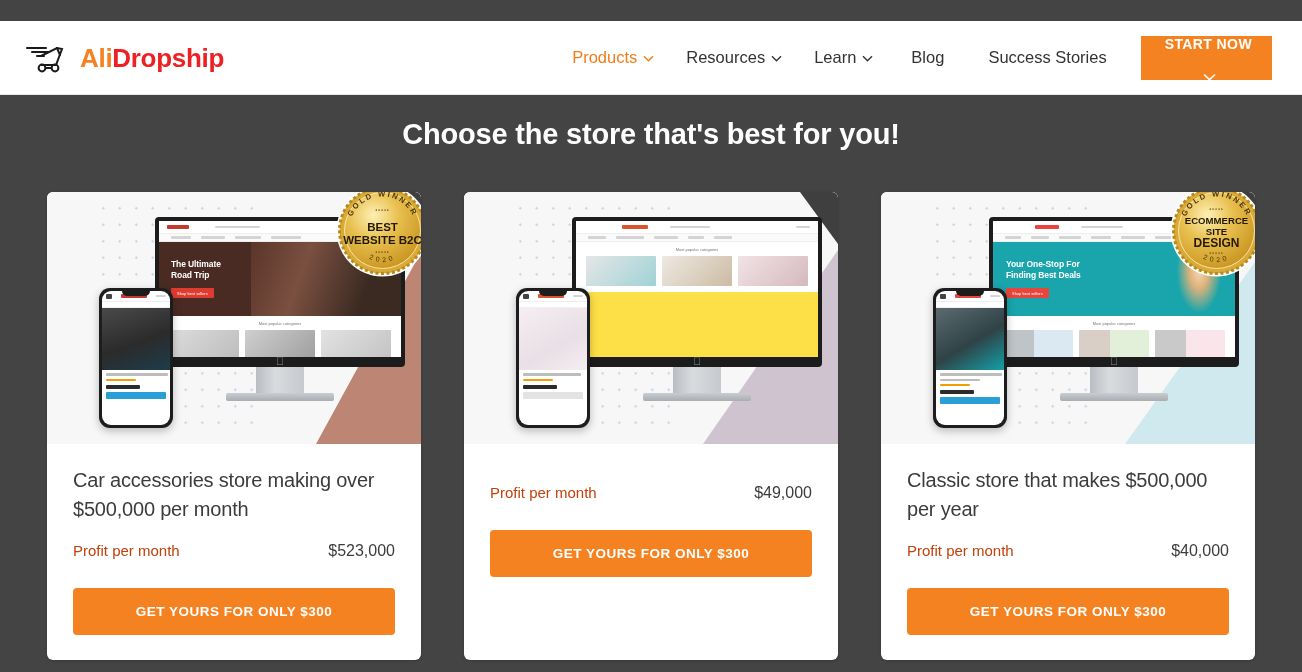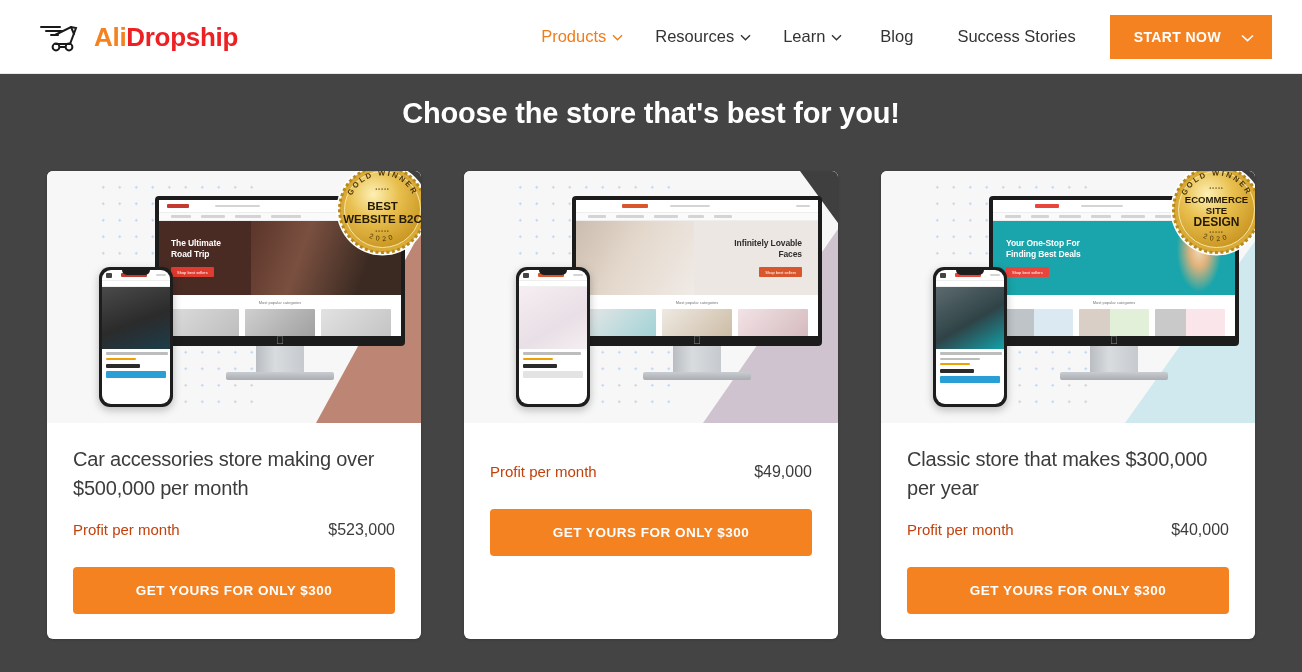--- a/index.html
+++ b/index.html
@@ -9,23 +9,24 @@
     background: #444444;
     -webkit-font-smoothing: antialiased;
   }
 
   
   .header {
     height: 74px;
     background: #ffffff;
     display: flex;
     align-items: center;
-    padding: 0 30px 0 38px;
+    padding: 0 30px 0 24px;
     position: relative;
     border-bottom: 1px solid #e8e8e8;
+    margin-top: 21px;
   }
   .logo-wrap { display: flex; align-items: center; gap: 10px; }
   .cart-icon { width: 46px; height: 30px; display: block; }
   .logo-text {
     font-size: 26px;
     font-weight: bold;
     letter-spacing: -0.3px;
     line-height: 1;
     white-space: nowrap;
   }
@@ -65,20 +66,21 @@
     font-weight: bold;
     letter-spacing: 0.4px;
     height: 44px;
     display: flex;
     align-items: center;
     gap: 20px;
     padding: 0 20px 0 24px;
     cursor: pointer;
     border: none;
     font-family: inherit;
+    flex-direction: column;
   }
 
   
   .stage {
     height: 598px;
     background: #444444;
     padding-top: 0;
     position: relative;
   }
   .page-title {
@@ -465,30 +467,20 @@
                 <div class="mini" style="width:26px;background:#d9552c;height:4px;margin-left:38px"></div>
                 <div class="mini" style="width:40px;margin-left:18px"></div>
                 <div class="mini" style="width:14px;margin-left:auto"></div>
               </div>
               <div class="site-navbar">
                 <div class="mini" style="width:18px"></div>
                 <div class="mini" style="width:28px"></div>
                 <div class="mini" style="width:24px"></div>
                 <div class="mini" style="width:16px"></div>
                 <div class="mini" style="width:18px"></div>
-              </div>
-              <div class="site-hero" style="background:#ece7e3;justify-content:flex-end;padding-right:16px">
-                <div style="position:absolute;left:0;top:0;width:118px;height:100%;background:linear-gradient(120deg,#cbbdae 0%,#e4d8cc 45%,#f0ebe6 100%)"></div>
-                <div class="hero-copy" style="text-align:right">
-                  <div class="hero-h" style="color:#2e2e2e">
-                    <span>Infinitely Lovable</span><br>
-                    <span>Faces</span>
-                  </div>
-                  <div class="hero-btn" style="background:#d9552c">Shop best sellers</div>
-                </div>
               </div>
               <div class="site-cats">
                 <div class="cats-title">Most popular categories</div>
                 <div class="cats-row">
                   <div class="cat-tile" style="background:linear-gradient(135deg,#e6e6e6,#9fd2d6)"></div>
                   <div class="cat-tile" style="background:linear-gradient(135deg,#efe9e2,#cbbba4)"></div>
                   <div class="cat-tile" style="background:linear-gradient(135deg,#f2e3e6,#d4b9bd)"></div>
                 </div>
               </div>
             </div>
@@ -623,21 +615,21 @@
             <text x="46.5" y="63" font-size="12" font-weight="bold" fill="#241a04" text-anchor="middle" font-family="'Liberation Sans',sans-serif">DESIGN</text>
             <text x="46.5" y="70" font-size="3.5" fill="#6b4d10" text-anchor="middle" letter-spacing="0.8" font-family="'Liberation Sans',sans-serif">●●●●●</text>
             <text font-size="7" fill="#4a3508" letter-spacing="3.2" font-family="'Liberation Sans',sans-serif">
               <textPath href="#arc2b" startOffset="50%" text-anchor="middle">2020</textPath>
             </text>
           </svg>
         </div>
       </div>
 
       <div class="card-body">
-        <div class="card-title">Classic store that makes $300,000 per year</div>
+        <div class="card-title">Classic store that makes $500,000 per year</div>
         <div class="profit-row">
           <span class="profit-label">Profit per month</span>
           <span class="profit-value">$40,000</span>
         </div>
         <button class="cta-btn">GET YOURS FOR ONLY $300</button>
       </div>
     </div>
 
   </div>
 </div>

